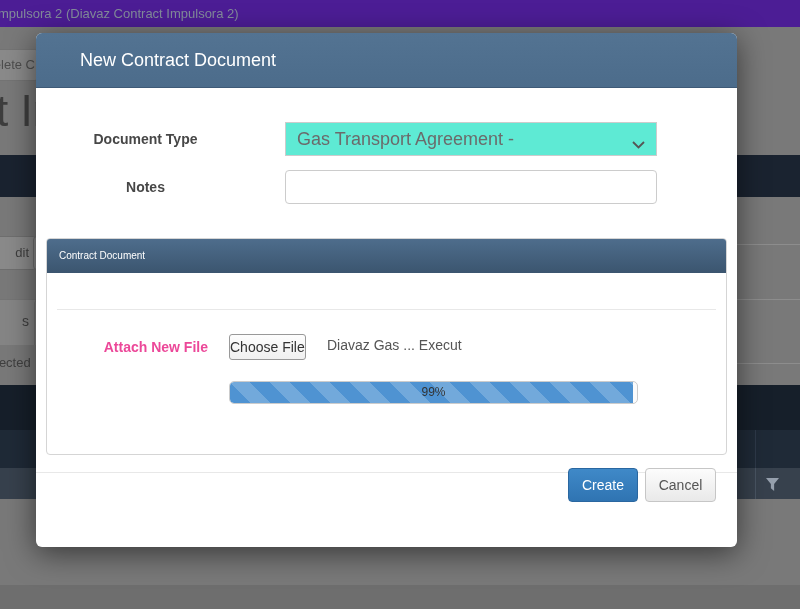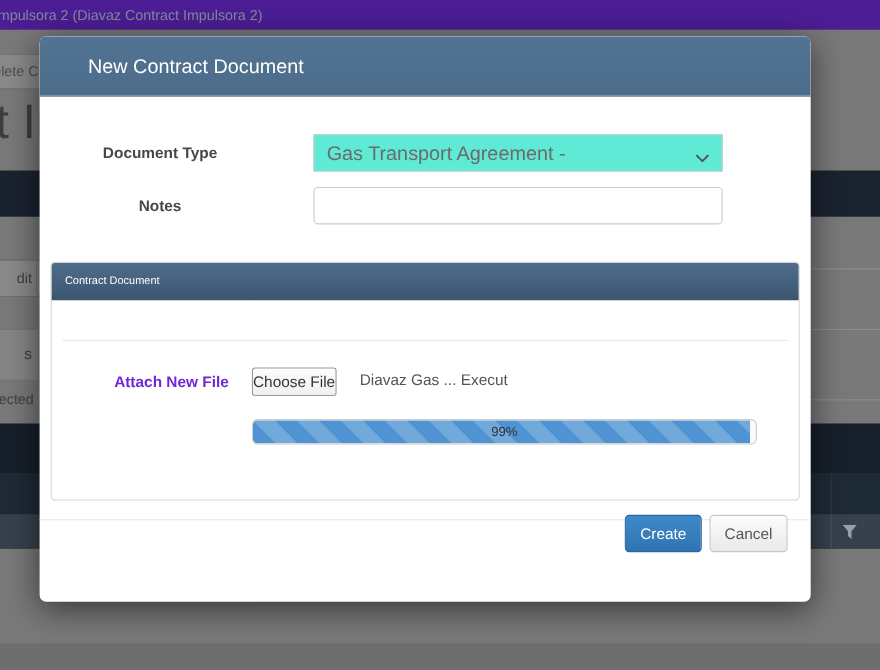--- a/index.html
+++ b/index.html
@@ -57,30 +57,30 @@
     border:1px solid #ccc;border-radius:4px;padding:0 11px;font-size:14px;color:#555;font-family:inherit;}
 
   .panel{position:absolute;left:10px;top:205px;width:681px;height:217px;box-sizing:border-box;
     border:1px solid #d5d5d5;border-radius:4px;background:#fff;}
   .panel-header{position:absolute;left:0;top:0;right:0;height:34px;box-sizing:border-box;
     background:linear-gradient(#4e6d8c,#3b556f);border-radius:3px 3px 0 0;
     color:#fff;font-size:10px;line-height:34px;padding-left:12px;}
   .panel-body{position:absolute;left:0;top:34px;right:0;bottom:0;}
   .panel-divider{position:absolute;left:10px;right:10px;top:36px;height:1px;background:#e8e8e8;}
   .attach-label{position:absolute;left:0;top:61px;width:161px;text-align:right;font-weight:bold;
-    font-size:14px;color:#6d28d9;line-height:26px;}
+    font-size:14px;color:#ec4899;line-height:26px;}
   .choose-file{position:absolute;left:182px;top:61px;height:26px;padding:0 0;
     background:linear-gradient(#fdfdfd,#f0f0f0);border:1px solid #999;border-radius:3px;
     font-size:14px;color:#333;font-family:inherit;cursor:pointer;}
   .file-name{position:absolute;left:280px;top:64px;width:166px;overflow:hidden;white-space:nowrap;
     font-size:14px;color:#555;}
   .upload-btn{position:absolute;left:399px;top:61px;width:173px;height:34px;z-index:2;
     background:linear-gradient(#4494d3,#3478ba);border:1px solid #2f6da9;border-radius:4px;
     color:#fff;font-size:14px;font-family:inherit;cursor:pointer;}
-  .progress{position:absolute;left:182px;top:108px;width:459px;height:23px;box-sizing:border-box;
+  .progress{position:absolute;left:182px;top:108px;width:409px;height:23px;box-sizing:border-box;
     background:#fbfbfb;border:1px solid #ccc;border-radius:5px;overflow:hidden;}
   .progress-fill{position:absolute;left:0;top:0;bottom:0;background-color:#4f93d2;
     background-image:linear-gradient(45deg,rgba(255,255,255,.20) 25%,transparent 25%,
       transparent 50%,rgba(255,255,255,.20) 50%,rgba(255,255,255,.20) 75%,transparent 75%,transparent);
     background-size:40px 40px;border-radius:4px 0 0 4px;}
   .progress-label{position:absolute;left:0;right:0;top:0;bottom:0;text-align:center;
     line-height:21px;font-size:12px;color:#333;z-index:2;}
 
   .footer-divider{position:absolute;left:0;right:0;top:439px;height:1px;background:#e8e8e8;}
   .btn{position:absolute;top:435px;height:34px;border-radius:4px;font-size:14px;

